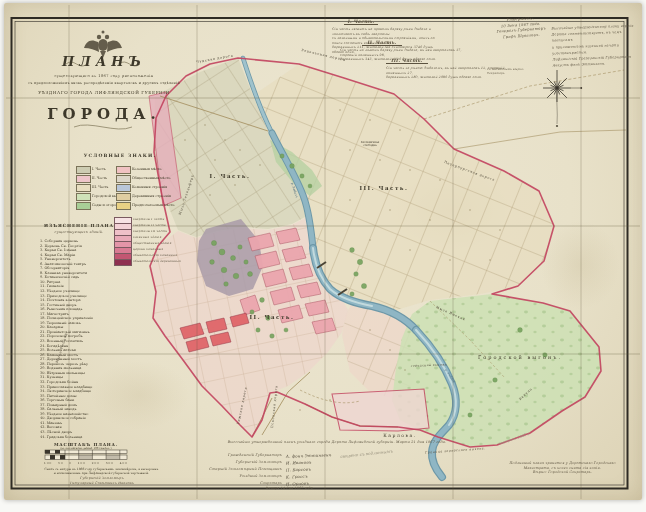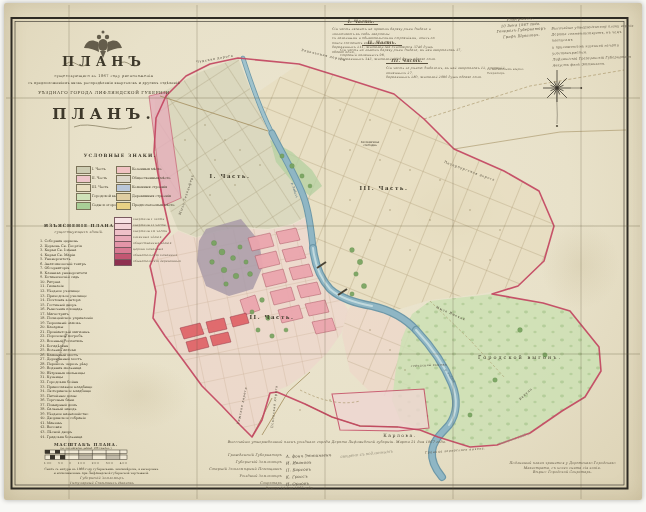--- a/index.html
+++ b/index.html
@@ -258,25 +258,25 @@
       <line x1="197" y1="5" x2="197" y2="499"></line>
     <line x1="325" y1="5" x2="325" y2="499"></line>
       <line x1="453" y1="5" x2="453" y2="499"></line>
     <line x1="581" y1="5" x2="581" y2="499"></line>
     <line x1="6" y1="98" x2="640" y2="98"></line>
       <line x1="6" y1="226" x2="640" y2="226"></line>
     <line x1="6" y1="354" x2="640" y2="354"></line>
   </g>
 </svg>
 
-<div class="abs c smallcaps" style="left:20px;top:54px;width:168px;font-size:13px;letter-spacing:5px;font-weight:bold;">ПЛАНЪ</div>
+<div class="abs c smallcaps" style="left:20px;top:54px;width:168px;font-size:13px;letter-spacing:5px;font-weight:bold;font-style:italic;">ПЛАНЪ</div>
 <div class="abs c" style="left:14px;top:74px;width:180px;font-size:3.6px;letter-spacing:.4px;">существующаго въ 1867 году расположенія</div>
 <div class="abs c" style="left:10px;top:81px;width:188px;font-size:3.3px;letter-spacing:.3px;">съ предположеніемъ вновь распредѣленія кварталовъ и другихъ отдѣленій</div>
 <div class="abs c" style="left:14px;top:90px;width:180px;font-size:4.2px;letter-spacing:.6px;">УѢЗДНАГО ГОРОДА ЛИФЛЯНДСКОЙ ГУБЕРНІИ</div>
-<div class="abs c smallcaps" style="left:20px;top:105px;width:168px;font-size:15px;letter-spacing:5px;font-weight:bold;">ПЛАНЪ.</div>
+<div class="abs c smallcaps" style="left:20px;top:105px;width:168px;font-size:15px;letter-spacing:5px;font-weight:bold;">ГОРОДА.</div>
 
 <div class="abs c smallcaps" style="left:65px;top:153px;width:110px;font-size:4.5px;letter-spacing:1.2px;font-weight:bold;">УСЛОВНЫЕ ЗНАКИ.</div>
 <div class="abs" style="left: 76px; top: 166px; width: 13px; height: 6px; border: 0.5px solid rgb(122, 114, 88); background: rgb(205, 204, 178);"></div>
 <div class="abs" style="left:92px;top:167px;font-size:3.4px;white-space:nowrap;">I. Часть</div>
 <div class="abs" style="left: 76px; top: 175px; width: 13px; height: 6px; border: 0.5px solid rgb(122, 114, 88); background: rgb(238, 197, 201);"></div>
 <div class="abs" style="left:92px;top:176px;font-size:3.4px;white-space:nowrap;">II. Часть</div>
 <div class="abs" style="left: 76px; top: 184px; width: 13px; height: 6px; border: 0.5px solid rgb(122, 114, 88); background: rgb(232, 222, 192);"></div>
 <div class="abs" style="left:92px;top:185px;font-size:3.4px;white-space:nowrap;">III. Часть</div>
 <div class="abs" style="left: 76px; top: 193px; width: 13px; height: 6px; border: 0.5px solid rgb(122, 114, 88); background: rgb(207, 226, 184);"></div>
 <div class="abs" style="left:92px;top:194px;font-size:3.4px;white-space:nowrap;">Городской выгонъ</div>

